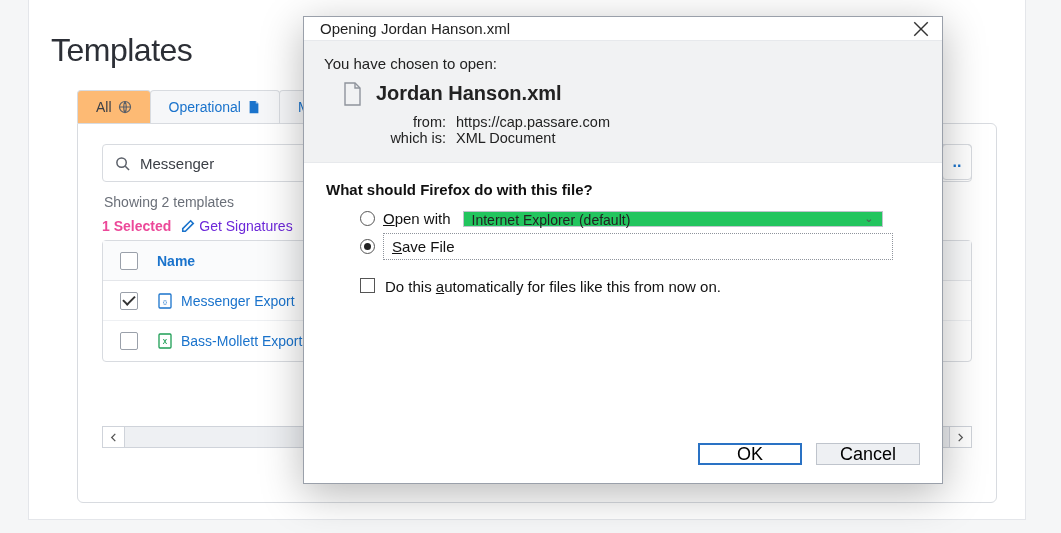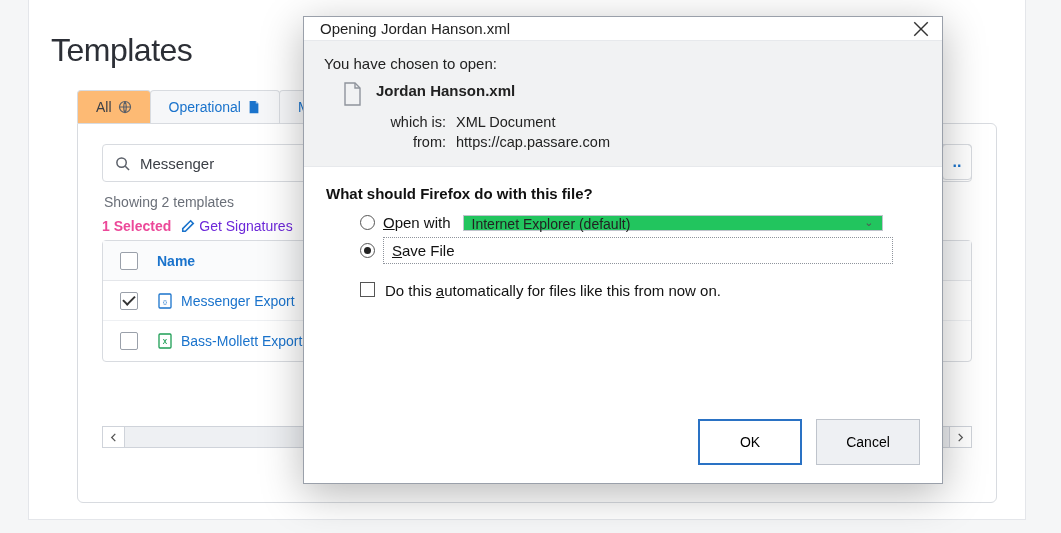--- a/index.html
+++ b/index.html
@@ -154,21 +154,21 @@
   }
   .dlg-close { width:18px; height:18px; cursor:pointer; }
   .dlg-header {
     background:#f1f2f3; border-top:1px solid #e7e9ec; border-bottom:1px solid #e7e9ec;
     padding:14px 20px 16px 20px;
     font-size:15px; color:#222;
   }
   .dlg-header .chosen { margin-bottom:10px; }
   .dlg-file-row { display:flex; align-items:flex-start; gap:14px; margin-left:18px; }
   .dlg-file-icon { width:20px; height:24px; color:#888; flex-shrink:0; }
-  .dlg-file-name { font-weight:700; font-size:15px; }
+  .dlg-file-name { font-weight:700; font-size:20px; }
   .dlg-file-meta { margin-left:52px; margin-top:8px; font-size:14.5px; color:#222; }
   .dlg-file-meta .lbl { display:inline-block; width:70px; text-align:right; margin-right:6px; }
 
   .dlg-body { padding:18px 22px 8px 22px; font-size:15px; color:#111; flex:1; }
   .dlg-q { font-weight:700; margin-bottom:12px; }
   .dlg-opt { display:flex; align-items:center; gap:8px; margin:6px 0 6px 34px; }
   .radio { width:15px; height:15px; border:1px solid #555; border-radius:50%; display:inline-flex; align-items:center; justify-content:center; cursor:pointer; background:#fff; }
   .radio.selected::after { content:""; width:7px; height:7px; border-radius:50%; background:#222; }
   .dlg-opt label { cursor:pointer; }
   .open-with-select {
@@ -182,21 +182,21 @@
     border:1px dotted #8f949c; padding:4px 8px; flex:1; max-width:510px;
   }
   .auto-row { display:flex; align-items:flex-start; gap:10px; margin:18px 0 0 34px; }
   .auto-chk { width:15px; height:15px; border:1.2px solid #555; cursor:pointer; background:#fff; }
 
   .dlg-footer {
     display:flex; justify-content:flex-end; gap:14px;
     padding:14px 22px 18px 0;
   }
   .btn {
-    min-width:104px; height:46px; font-size:14px;
+    min-width:104px; height:22px; font-size:18px;
     background:#eef0f3; border:1px solid #bfc4cc; cursor:pointer;
     display:inline-flex; align-items:center; justify-content:center;
   }
   .btn.primary { border:2px solid #2a72c4; background:#fff; }
 
   .underline-hint { text-decoration: underline; text-decoration-thickness:1px; }
 </style>
 </head>
 <body>
 
@@ -330,27 +330,27 @@
     <div class="dlg-file-row">
       <span class="dlg-file-icon">
         <svg viewBox="0 0 20 24" fill="none" stroke="#8f949c" stroke-width="1.4">
             <path d="M3 1h10l5 5v17H3z"></path>
             <path d="M13 1v5h5"></path>
           </svg>
       </span>
       <span class="dlg-file-name">Jordan Hanson.xml</span>
     </div>
     <div class="dlg-file-meta">
+      <div style="margin-top:4px;">
+        <span class="lbl">from:</span>
+        <span>https://cap.passare.com</span>
+      </div>
       <div>
         <span class="lbl">which is:</span>
         <span>XML Document</span>
-      </div>
-      <div style="margin-top:4px;">
-        <span class="lbl">from:</span>
-        <span>https://cap.passare.com</span>
       </div>
     </div>
   </div>
 
   <div class="dlg-body">
     <div class="dlg-q">What should Firefox do with this file?</div>
 
     <div class="dlg-opt">
       <span class="radio"></span>
       <label><span class="underline-hint">O</span>pen with</label>

